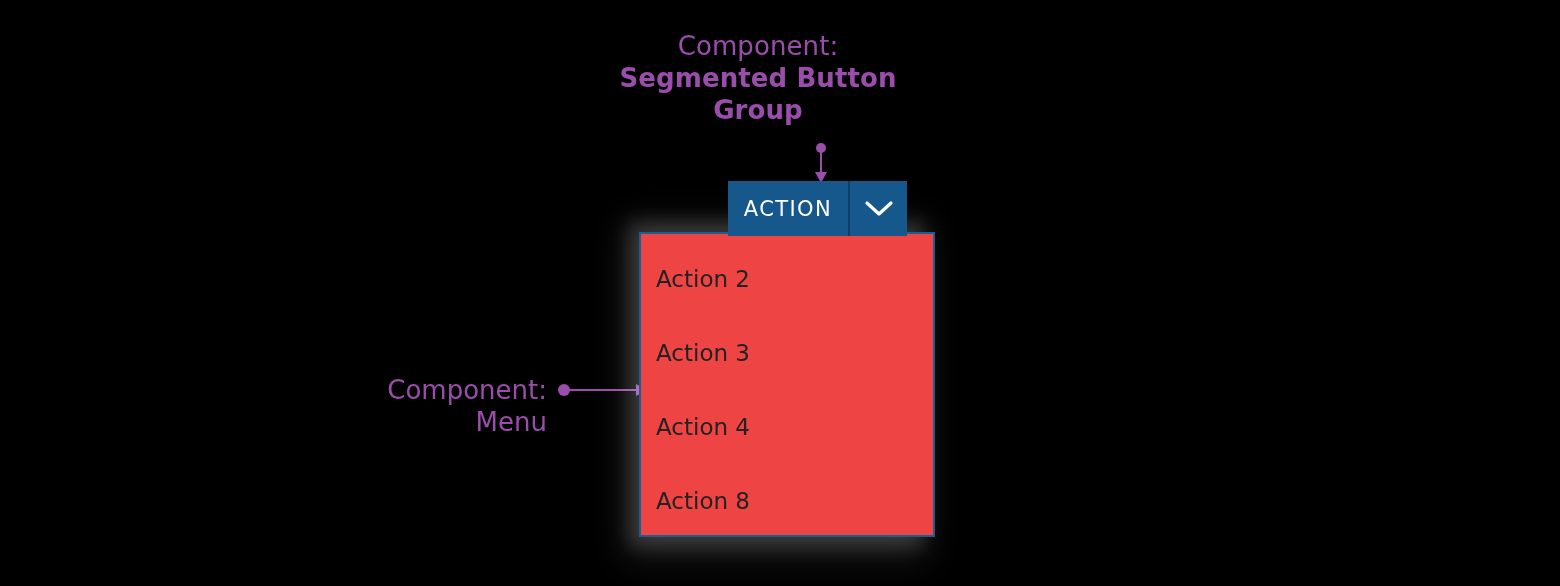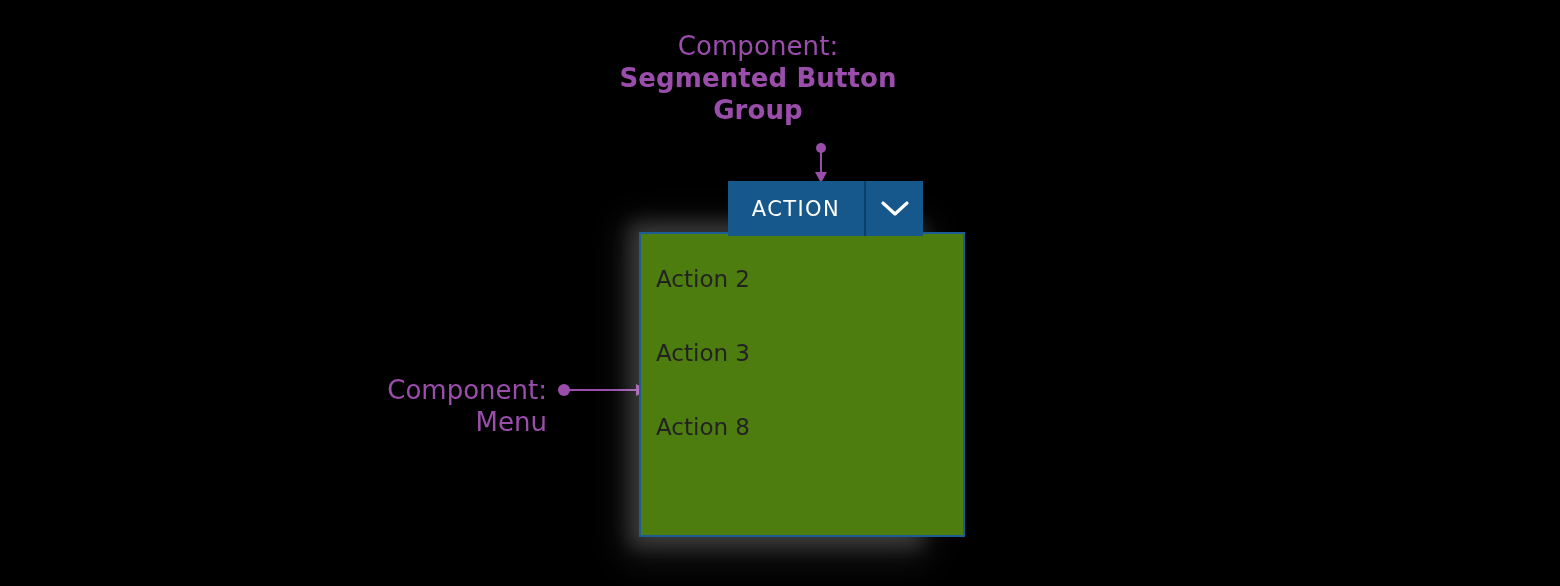--- a/index.html
+++ b/index.html
@@ -137,21 +137,21 @@
   .segmented-group {
     position: absolute;
     left: 728px;
     top: 181px;
     height: 55px;
     display: flex;
     align-items: stretch;
     z-index: 3;
   }
   .seg-primary {
-    width: 136px;
+    width: 120px;
     background: #16588C;
     color: #ffffff;
     border: none;
     padding: 16px;
     display: flex;
     align-items: center;
     justify-content: center;
     font-family: "DejaVu Sans", "Liberation Sans", sans-serif;
     font-size: 21px;
     font-weight: 400;
@@ -184,24 +184,24 @@
     box-shadow:
       0 0 18px 10px rgba(255,255,255,0.16),
       0 6px 34px 16px rgba(255,255,255,0.10);
     z-index: 1;
     pointer-events: none;
   }
   .menu {
     position: absolute;
     left: 639px;
     top: 232px;
-    width: 326px;
+    width: 296px;
     height: 305px;
     box-sizing: border-box;
-    background: #4d7c0f;
+    background: #ef4444;
     border: 2px solid #1a5E93;
     z-index: 2;
     overflow: hidden;
   }
   .menu-list {
     list-style: none;
     margin: 0;
     padding: 0;
     position: relative;
     height: 100%;
@@ -261,15 +261,16 @@
       </svg>
     </span>
   </button>
 </div>
 
 <div class="menu-shadow"></div>
 <div class="menu">
   <ul class="menu-list">
     <li class="menu-item">Action 2</li>
     <li class="menu-item">Action 3</li>
+    <li class="menu-item">Action 4</li>
     <li class="menu-item">Action 8</li>
   </ul>
 </div>
 
 </body></html>

